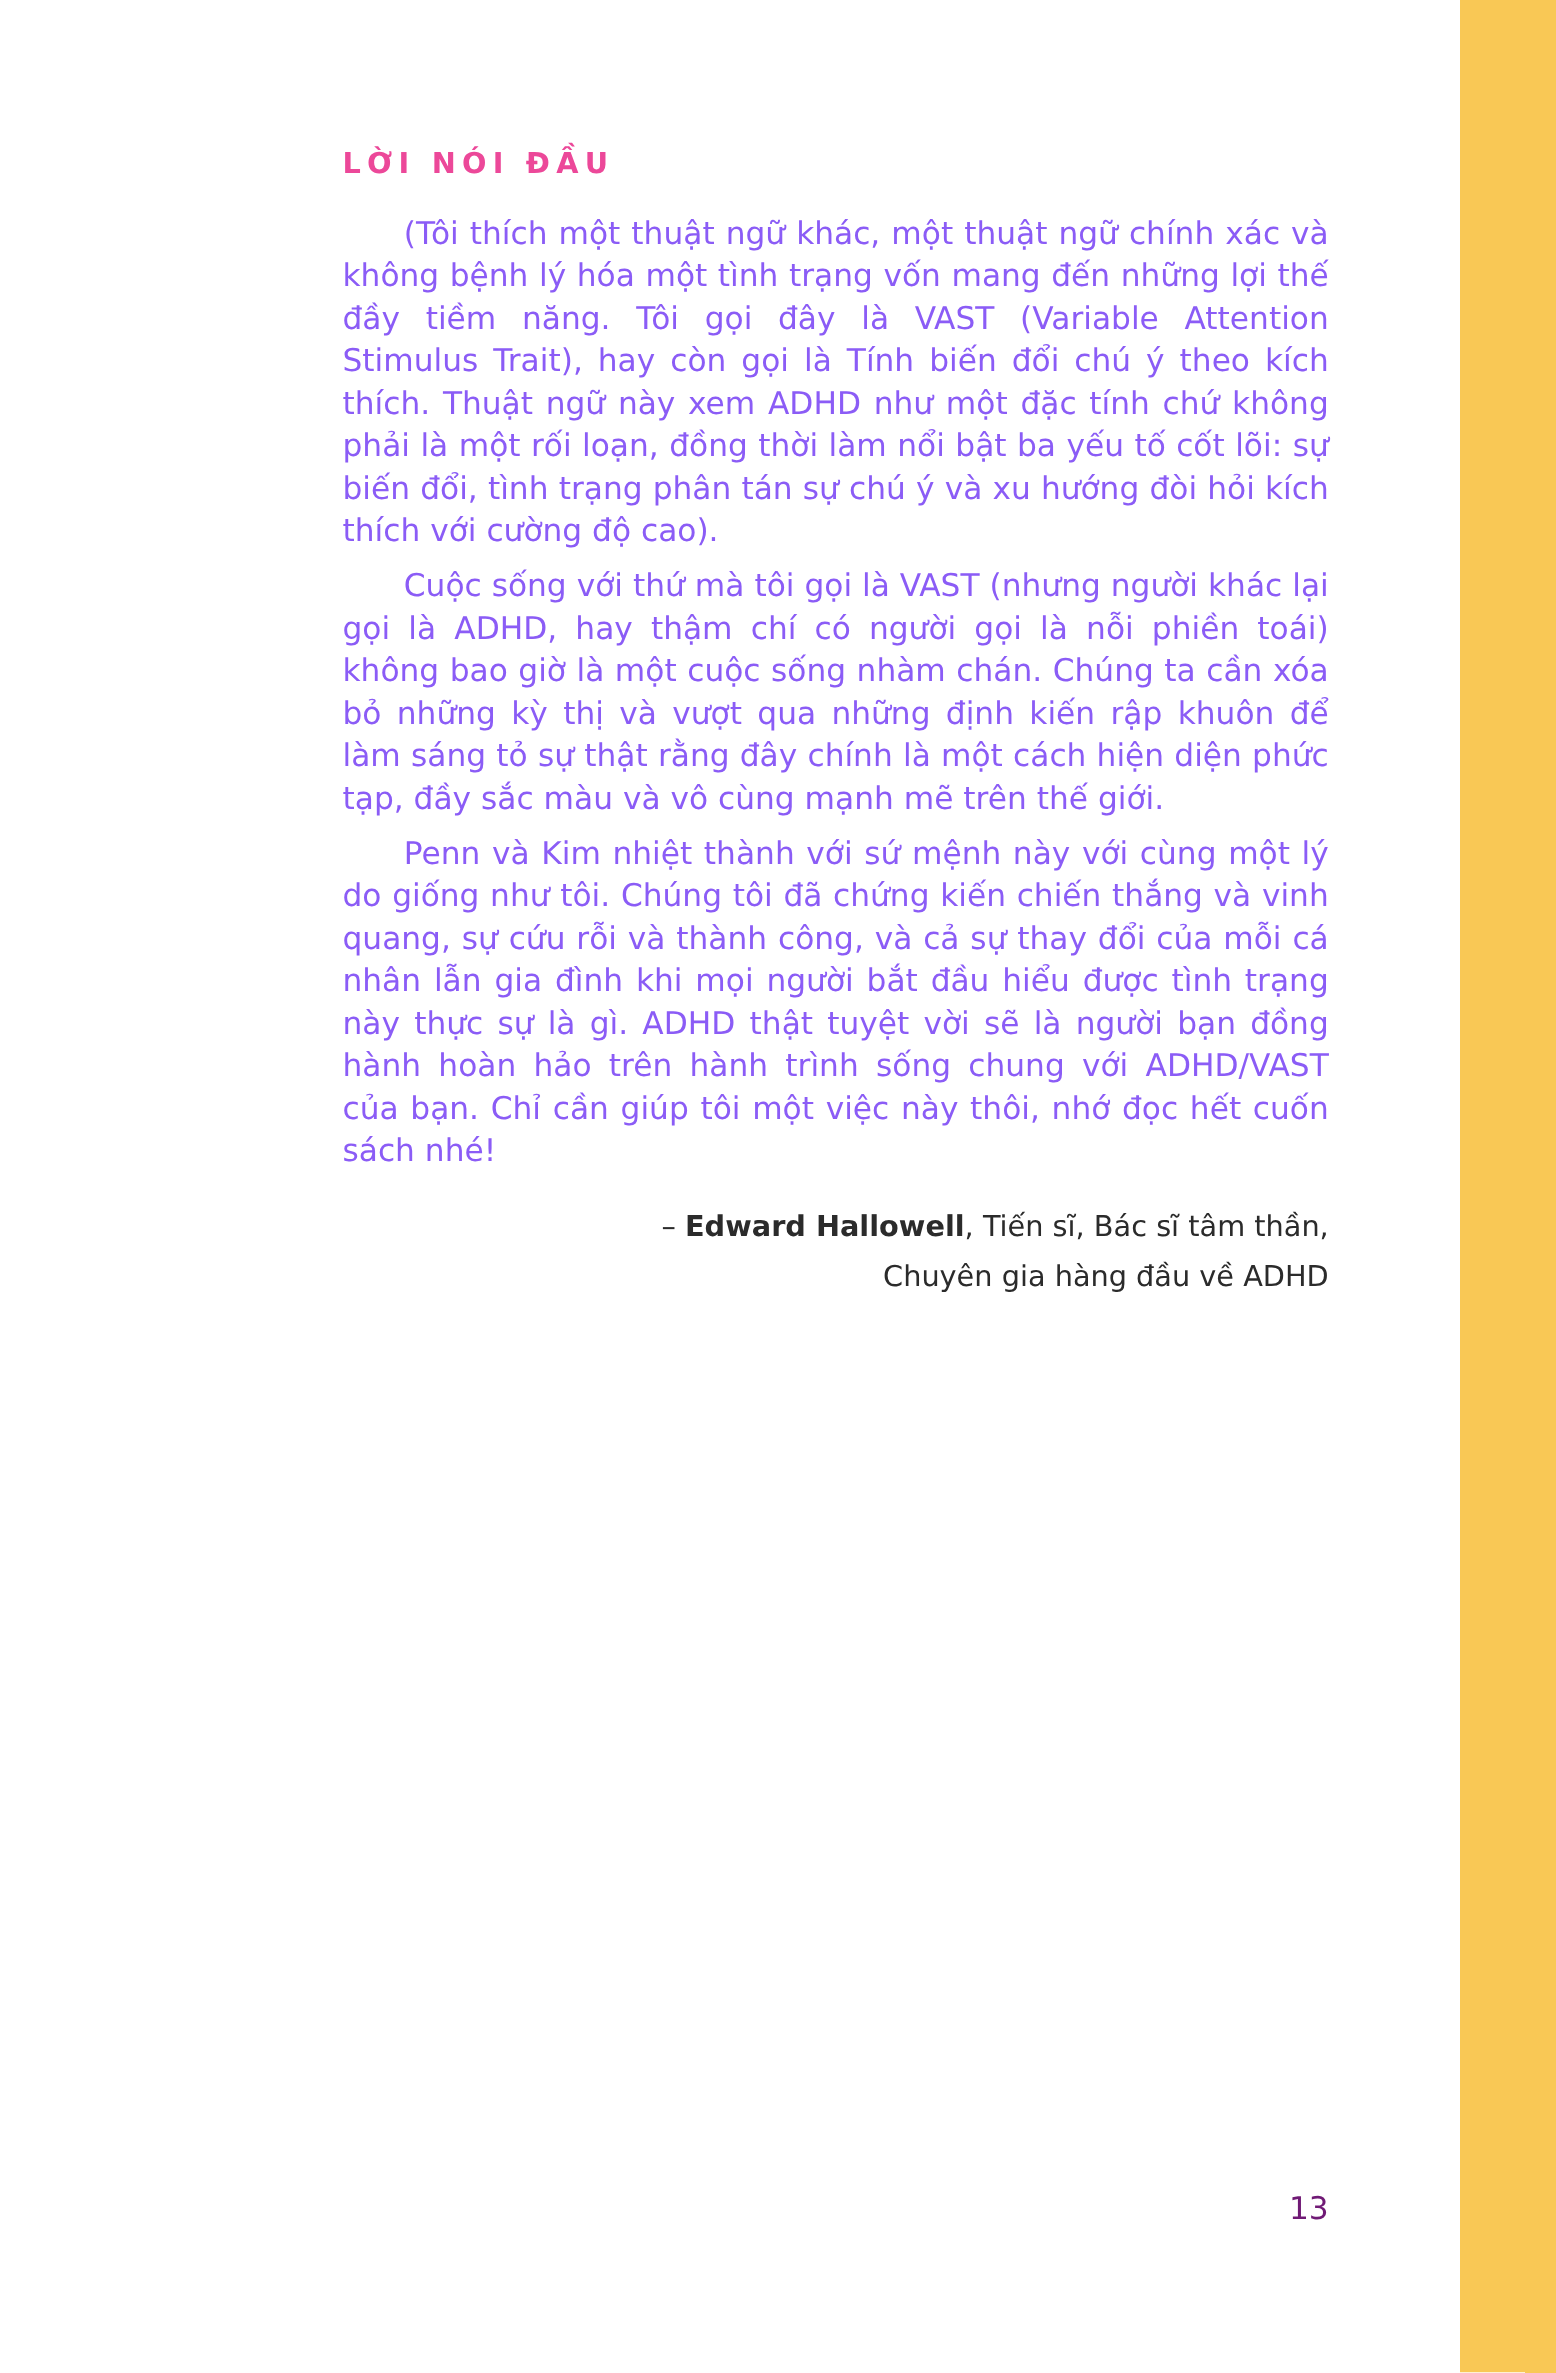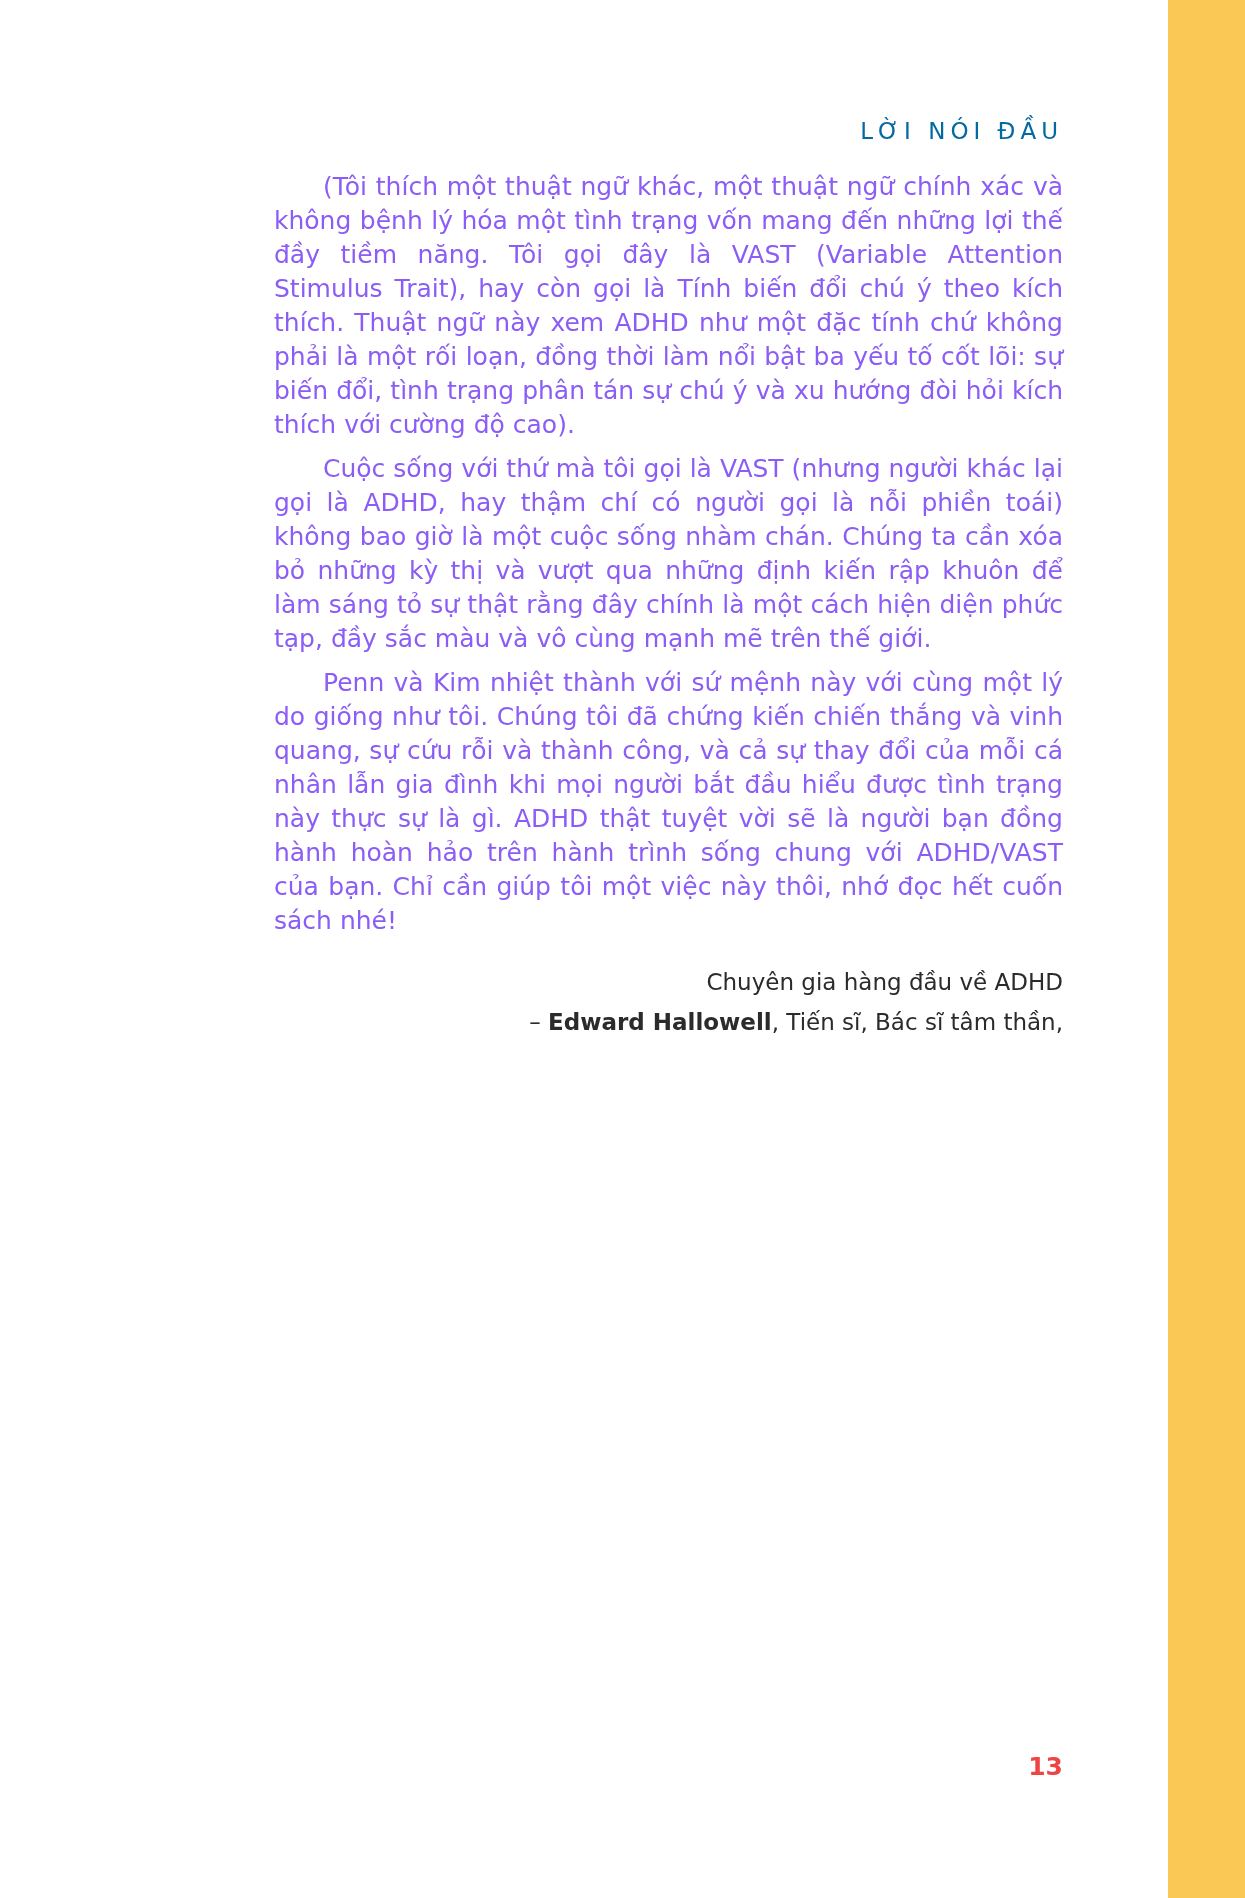--- a/index.html
+++ b/index.html
@@ -27,25 +27,25 @@
     background: #F9C855;
   }
   .content {
     position: absolute;
     top: 0;
     left: 274px;
     width: 789px;
   }
   .chapter-header {
     margin-top: 118px;
-    text-align: right;
+    text-align: left;
     font-size: 23px;
-    font-weight: 400;
+    font-weight: 700;
     letter-spacing: 5px;
-    color: #0369a1;
+    color: #ec4899;
   }
   .body-text {
     margin-top: 26px;
   }
   .body-para {
     margin: 0 0 10px 0;
     text-align: justify;
     text-indent: 49px;
     font-size: 25px;
     line-height: 34px;
@@ -59,41 +59,41 @@
     color: #2B2B2B;
   }
   .sig-name {
     font-weight: bold;
   }
   .page-number {
     position: absolute;
     top: 1752px;
     right: 182px;
     font-size: 25px;
-    font-weight: 700;
-    color: #ef4444;
+    font-weight: 400;
+    color: #701a75;
   }
 </style>
 </head>
 <body>
 
 <div class="page" style="background: rgb(255, 255, 255); color: rgb(43, 43, 43);">
   <div class="accent-stripe" style="background: rgb(249, 200, 85);"></div>
 
   <div class="content">
 
     <div class="chapter-header">LỜI NÓI ĐẦU</div>
 
     <div class="body-text">
       <p class="body-para">(Tôi thích một thuật ngữ khác, một thuật ngữ chính xác và không bệnh lý hóa một tình trạng vốn mang đến những lợi thế đầy tiềm năng. Tôi gọi đây là VAST (Variable Attention Stimulus Trait), hay còn gọi là Tính biến đổi chú ý theo kích thích. Thuật ngữ này xem ADHD như một đặc tính chứ không phải là một rối loạn, đồng thời làm nổi bật ba yếu tố cốt lõi: sự biến đổi, tình trạng phân tán sự chú ý và xu hướng đòi hỏi kích thích với cường độ cao).</p>
       <p class="body-para">Cuộc sống với thứ mà tôi gọi là VAST (nhưng người khác lại gọi là ADHD, hay thậm chí có người gọi là nỗi phiền toái) không bao giờ là một cuộc sống nhàm chán. Chúng ta cần xóa bỏ những kỳ thị và vượt qua những định kiến rập khuôn để làm sáng tỏ sự thật rằng đây chính là một cách hiện diện phức tạp, đầy sắc màu và vô cùng mạnh mẽ trên thế giới.</p>
       <p class="body-para">Penn và Kim nhiệt thành với sứ mệnh này với cùng một lý do giống như tôi. Chúng tôi đã chứng kiến chiến thắng và vinh quang, sự cứu rỗi và thành công, và cả sự thay đổi của mỗi cá nhân lẫn gia đình khi mọi người bắt đầu hiểu được tình trạng này thực sự là gì. ADHD thật tuyệt vời sẽ là người bạn đồng hành hoàn hảo trên hành trình sống chung với ADHD/VAST của bạn. Chỉ cần giúp tôi một việc này thôi, nhớ đọc hết cuốn sách nhé!</p>
     </div>
 
     <div class="signature">
+      <div><span>– </span><span class="sig-name">Edward Hallowell</span><span>, Tiến sĩ, Bác sĩ tâm thần,</span></div>
       <div>Chuyên gia hàng đầu về ADHD</div>
-      <div><span>– </span><span class="sig-name">Edward Hallowell</span><span>, Tiến sĩ, Bác sĩ tâm thần,</span></div>
     </div>
 
   </div>
 
   <div class="page-number">13</div>
 </div>
 
 </body></html>

